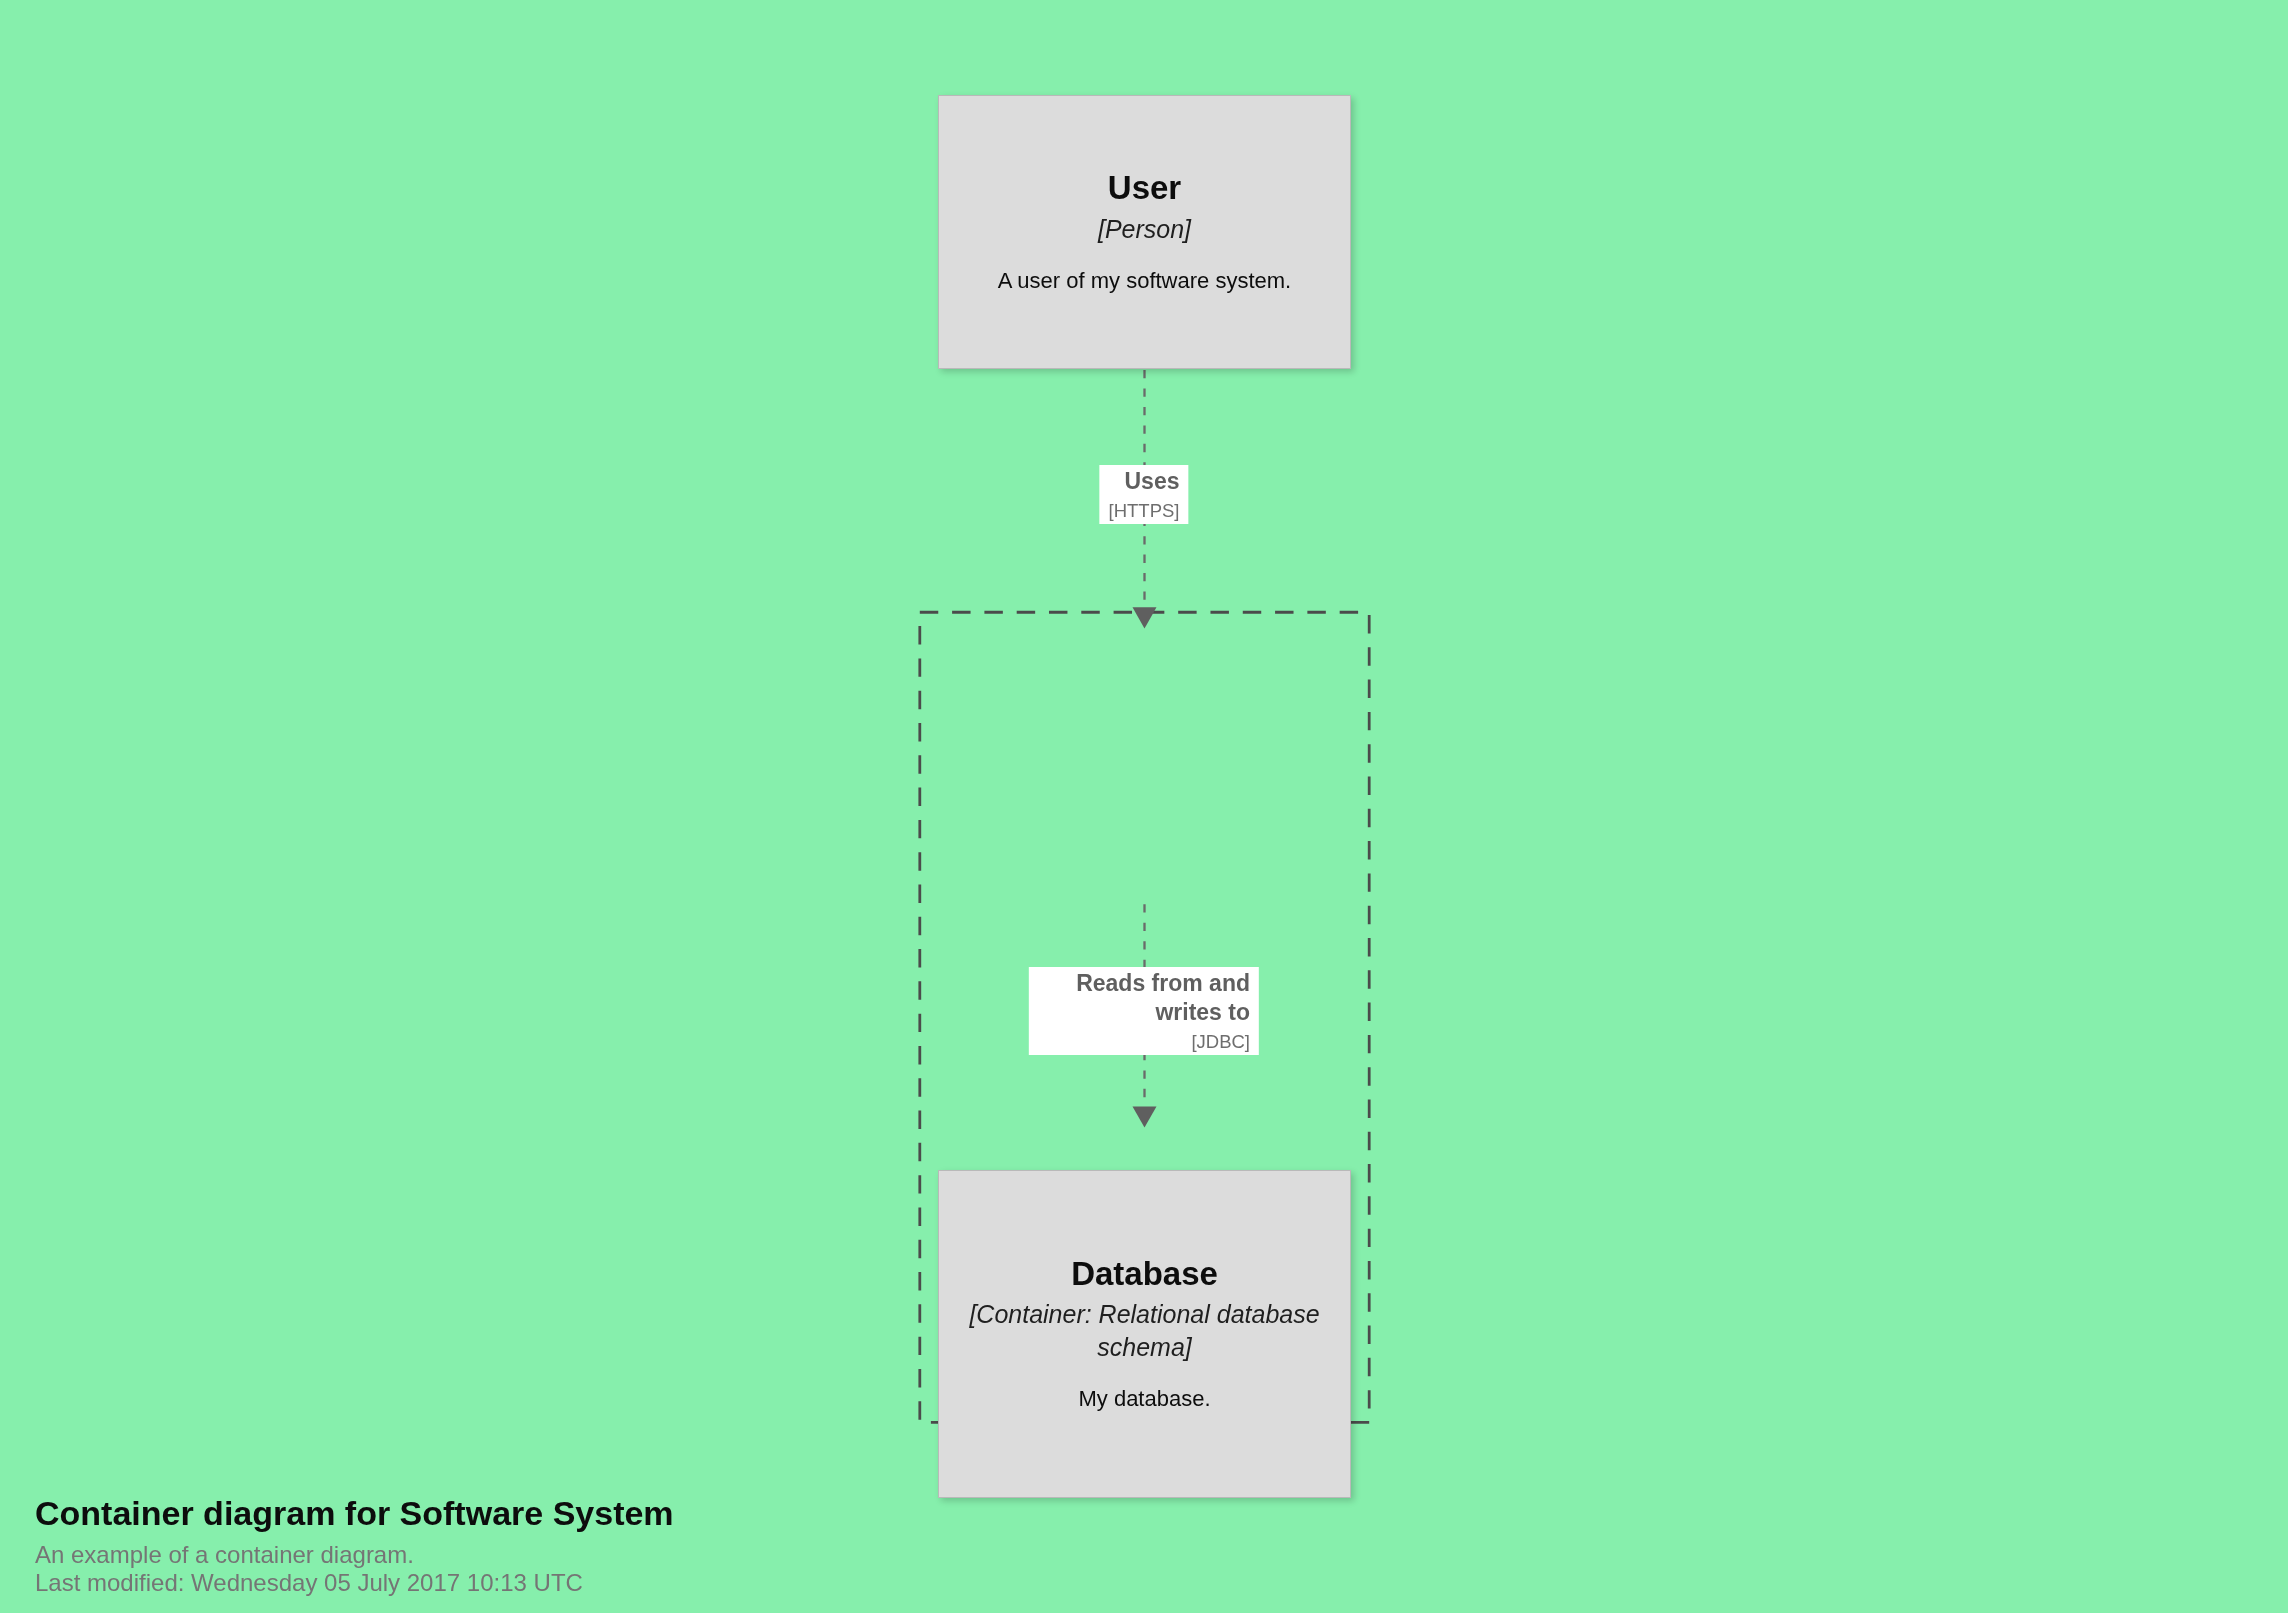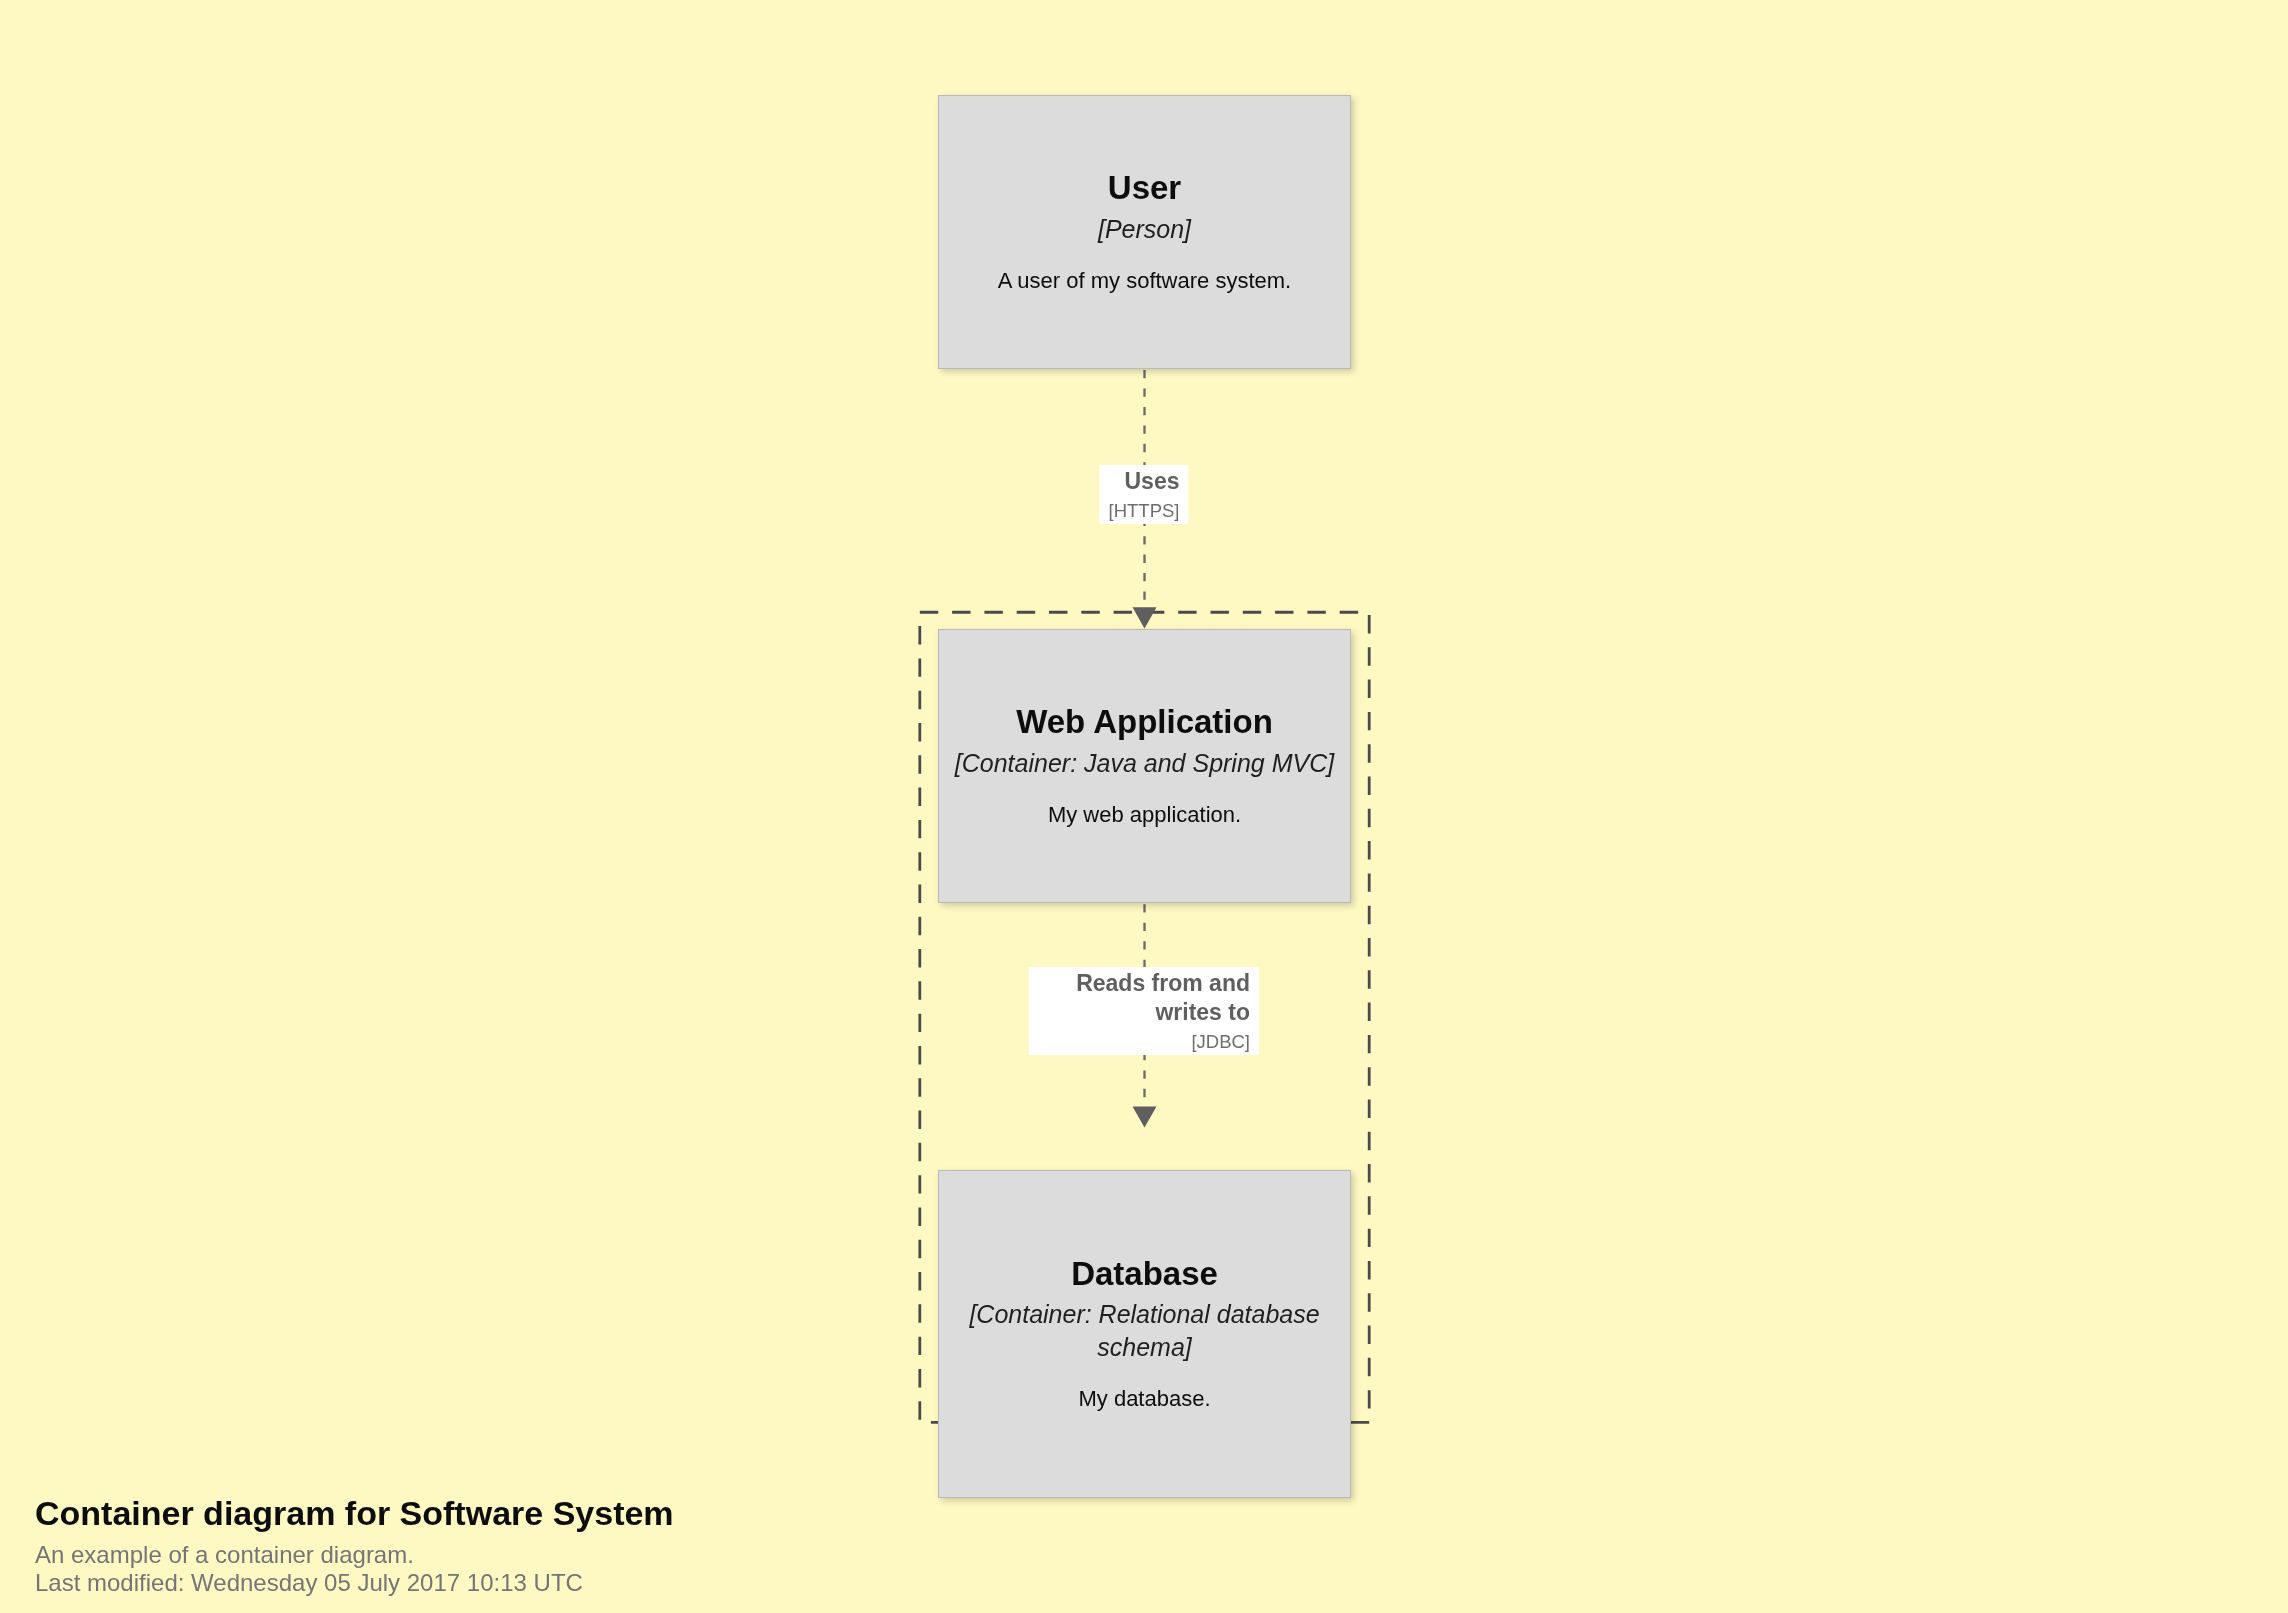--- a/index.html
+++ b/index.html
@@ -5,21 +5,21 @@
   html, body {
     margin: 0;
     padding: 0;
     background: #ffffff;
     font-family: "Liberation Sans", "DejaVu Sans", sans-serif;
   }
   #canvas {
     position: relative;
     width: 2289px;
     height: 1613px;
-    background: #fef9c3;
+    background: #86efac;
     overflow: hidden;
   }
   #overlay-svg {
     position: absolute;
     left: 0; top: 0;
     width: 2289px;
     height: 1613px;
   }
   
   .element-box {
@@ -121,25 +121,20 @@
     <div class="el-name">User</div>
     <div class="el-meta">[Person]</div>
     <div class="el-desc">A user of my software system.</div>
   </div>
 
   <div class="rel-label" id="rel-uses">
     <div class="rel-name">Uses</div>
     <div class="rel-meta">[HTTPS]</div>
   </div>
 
-  <div class="element-box" id="webapp-box">
-    <div class="el-name">Web Application</div>
-    <div class="el-meta">[Container: Java and Spring MVC]</div>
-    <div class="el-desc">My web application.</div>
-  </div>
 
   <div class="rel-label" id="rel-reads">
     <div class="rel-name">Reads from and writes to</div>
     <div class="rel-meta">[JDBC]</div>
   </div>
 
   <div class="element-box" id="database-box">
     <div class="el-name">Database</div>
     <div class="el-meta">[Container: Relational database schema]</div>
     <div class="el-desc">My database.</div>

